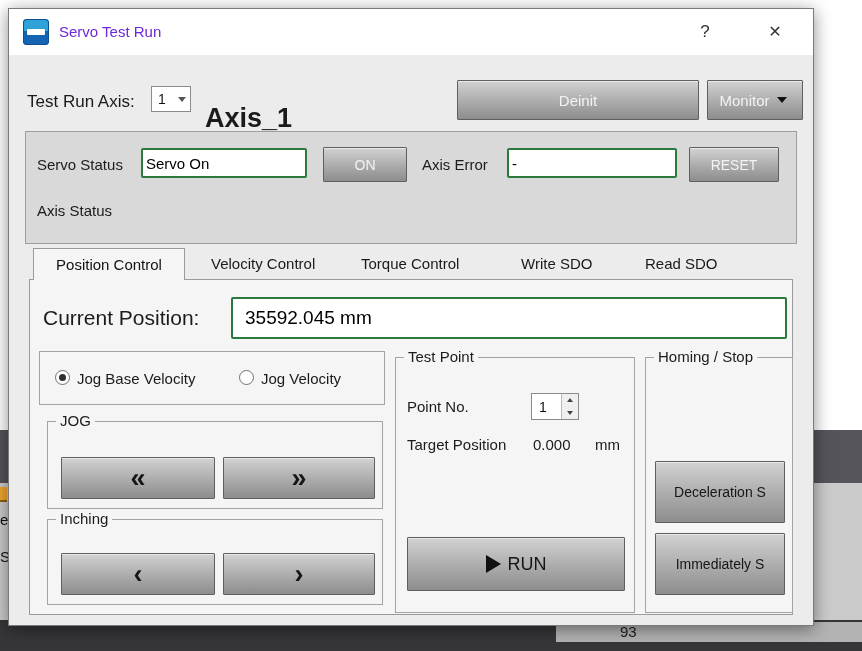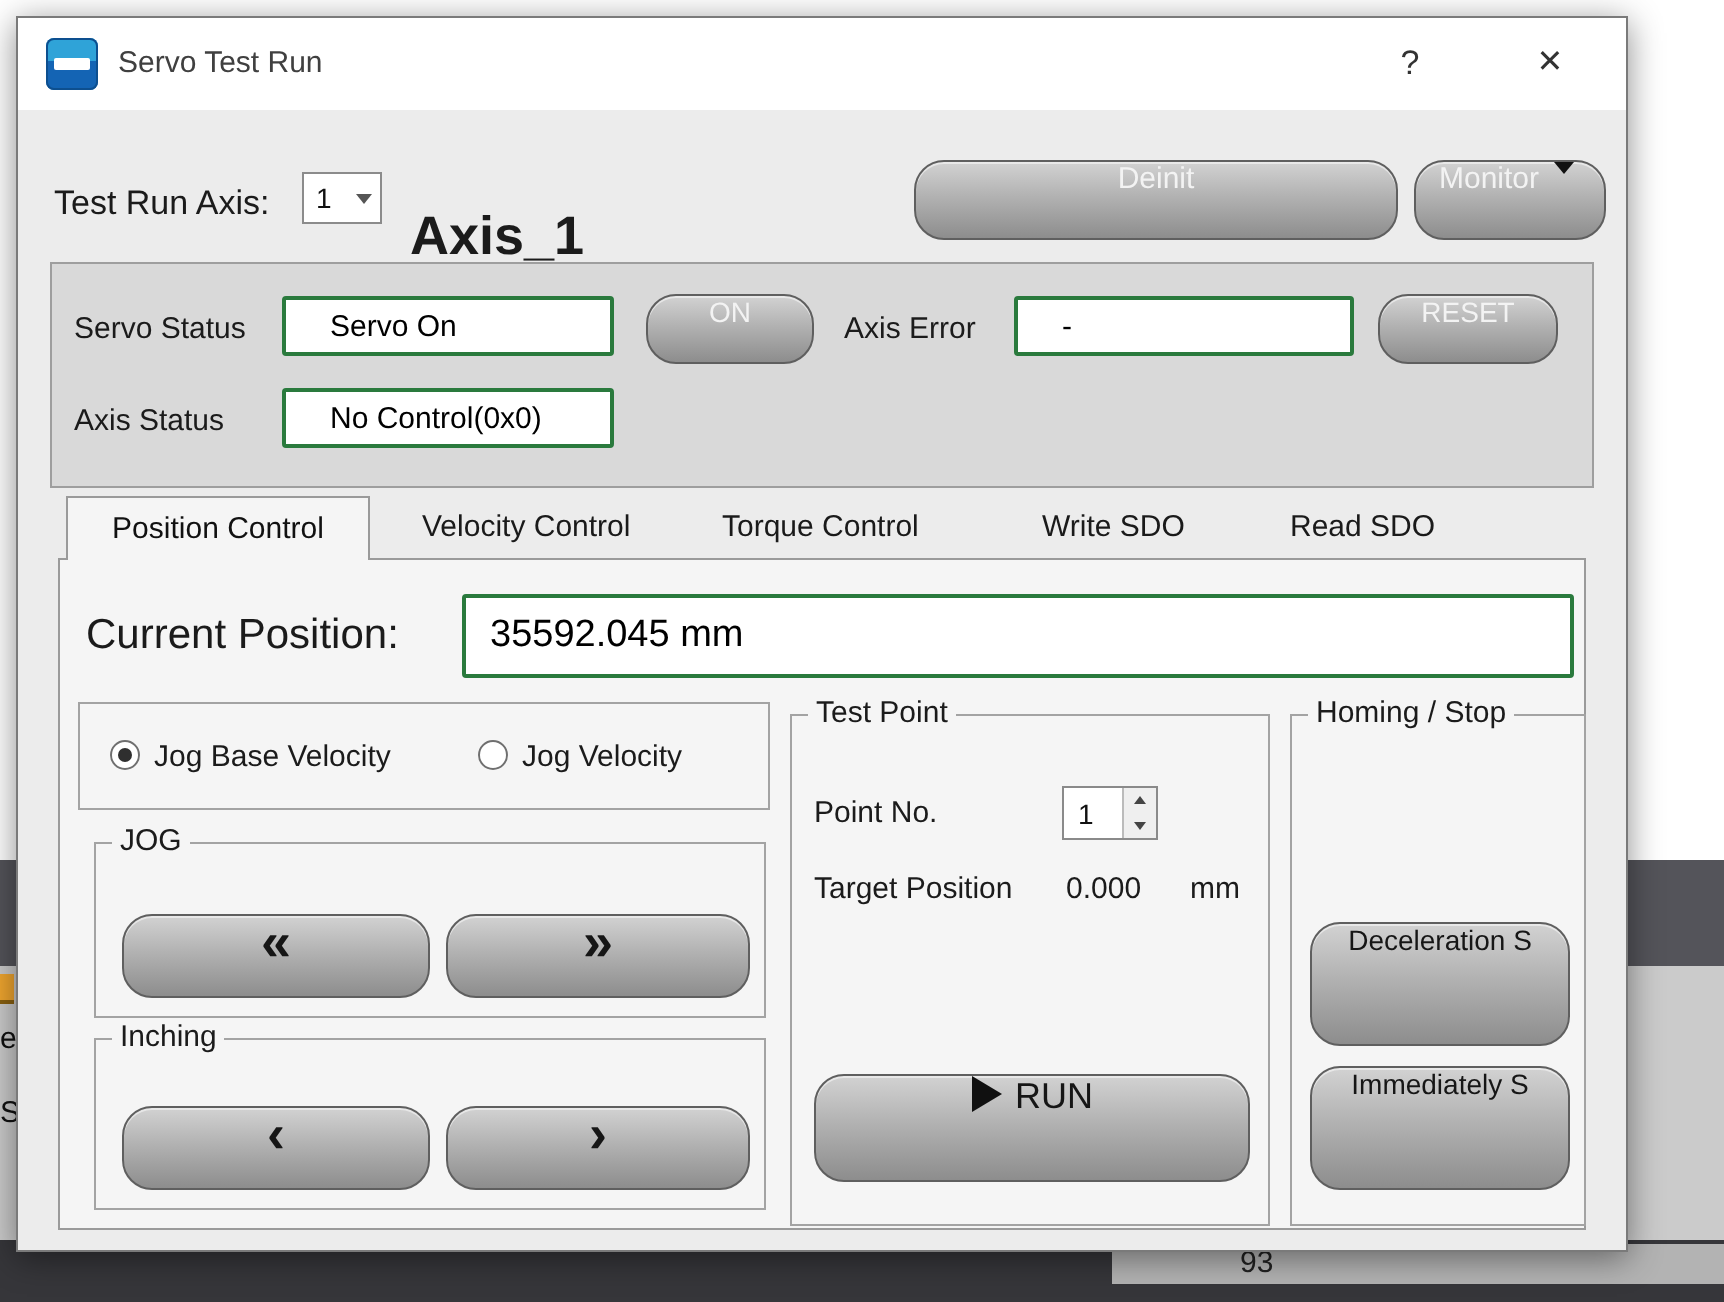--- a/index.html
+++ b/index.html
@@ -11,38 +11,38 @@
   .band-light{position:absolute;left:0;top:483px;width:862px;height:137px;background:#cbcbcb;}
   .bottom-bar{position:absolute;left:0;top:620px;width:862px;height:31px;background:#36363a;}
   .bottom-strip{position:absolute;left:556px;top:622px;width:306px;height:20px;background:#b3b3b3;color:#222;font-size:15px;line-height:20px;}
   .bottom-strip span{position:absolute;left:64px;top:0;}
   .frag-icon{position:absolute;left:0;top:487px;width:7px;height:13px;background:#f0a62f;border-bottom:2px solid #8a6110;}
   .frag-letter{position:absolute;left:0;width:8px;overflow:hidden;color:#111;font-size:15px;}
 
   
   .dialog{position:absolute;left:8px;top:8px;width:804px;height:616px;background:#ececec;border:1px solid #7a7a7a;box-shadow:0 3px 16px rgba(0,0,0,.45);}
   .titlebar{position:absolute;left:0;top:0;width:100%;height:46px;background:#ffffff;}
-  .title-text{position:absolute;left:50px;top:14px;font-size:15px;color:#404040;}
+  .title-text{position:absolute;left:50px;top:14px;font-size:15px;color:#6d28d9;}
   .tb-btn{position:absolute;top:10px;width:28px;height:26px;text-align:center;line-height:26px;font-size:17px;color:#333;cursor:default;}
 
   .app-icon{position:absolute;left:14px;top:10px;width:26px;height:26px;border-radius:4px;background:linear-gradient(to bottom,#2fa3d8 45%,#1464b4 45%);box-shadow:inset 0 0 0 1px #0d4f8f;}
   .app-icon::after{content:"";position:absolute;left:4px;top:10px;width:18px;height:6px;background:#ffffff;border-radius:1px;}
 
   .lbl{position:absolute;color:#1b1b1b;font-size:15px;white-space:nowrap;}
 
   
-  .gbtn{position:absolute;display:flex;align-items:flex-start;justify-content:center;gap:7px;
+  .gbtn{position:absolute;display:flex;align-items:center;justify-content:center;gap:7px;
         background:linear-gradient(to bottom,#d2d2d2 0%,#b2b2b2 45%,#8d8d8d 100%);
-        border:1px solid #5f5f5f;border-radius:15px;color:#f3f3f3;font-size:15px;
+        border:1px solid #5f5f5f;border-radius:1px;color:#f3f3f3;font-size:15px;
         box-shadow:inset 0 1px 0 rgba(255,255,255,.5);cursor:default;overflow:hidden;white-space:nowrap;}
   .gbtn.darktext{color:#161616;}
 
   
   .gfield{position:absolute;background:#ffffff;border:2px solid #2a7a3d;border-radius:2px;
-          color:#000;font-size:15px;display:flex;align-items:center;padding:0 22px;box-sizing:border-box;white-space:nowrap;overflow:hidden;}
+          color:#000;font-size:15px;display:flex;align-items:center;padding:0 3px;box-sizing:border-box;white-space:nowrap;overflow:hidden;}
 
   .status-panel{position:absolute;left:16px;top:122px;width:772px;height:113px;background:#d9d9d9;border:1px solid #9e9e9e;box-sizing:border-box;}
 
   
   .combo{position:absolute;left:142px;top:77px;width:40px;height:26px;background:#ffffff;border:1px solid #8b8b8b;box-sizing:border-box;display:flex;align-items:center;}
   .combo .val{flex:1;padding-left:6px;font-size:14px;color:#111;}
   .caret-down{width:0;height:0;border-left:4px solid transparent;border-right:4px solid transparent;border-top:5px solid #555;margin-right:4px;}
   .caret-down.big{border-left-width:5px;border-right-width:5px;border-top:6px solid #111;}
 
   
@@ -118,23 +118,20 @@
       <span>ON</span>
     </div>
     <div class="lbl" style="left:413px;top:147px;">Axis Error</div>
     <div class="gfield" style="left:498px;top:139px;width:170px;height:30px;">
       <span>-</span>
     </div>
     <div class="gbtn" style="left:680px;top:138px;width:88px;height:33px;font-size:14px;">
       <span>RESET</span>
     </div>
     <div class="lbl" style="left:28px;top:193px;">Axis Status</div>
-    <div class="gfield" style="left:132px;top:185px;width:166px;height:30px;">
-      <span>No Control(0x0)</span>
-    </div>
 
     <div class="tab-active">Position Control</div>
     <div class="tab-plain" style="left:202px;">Velocity Control</div>
     <div class="tab-plain" style="left:352px;">Torque Control</div>
     <div class="tab-plain" style="left:512px;">Write SDO</div>
     <div class="tab-plain" style="left:636px;">Read SDO</div>
 
     <div class="pane"></div>
 
     <div class="lbl" style="left:34px;top:297px;font-size:21px;z-index:2;">Current Position:</div>

